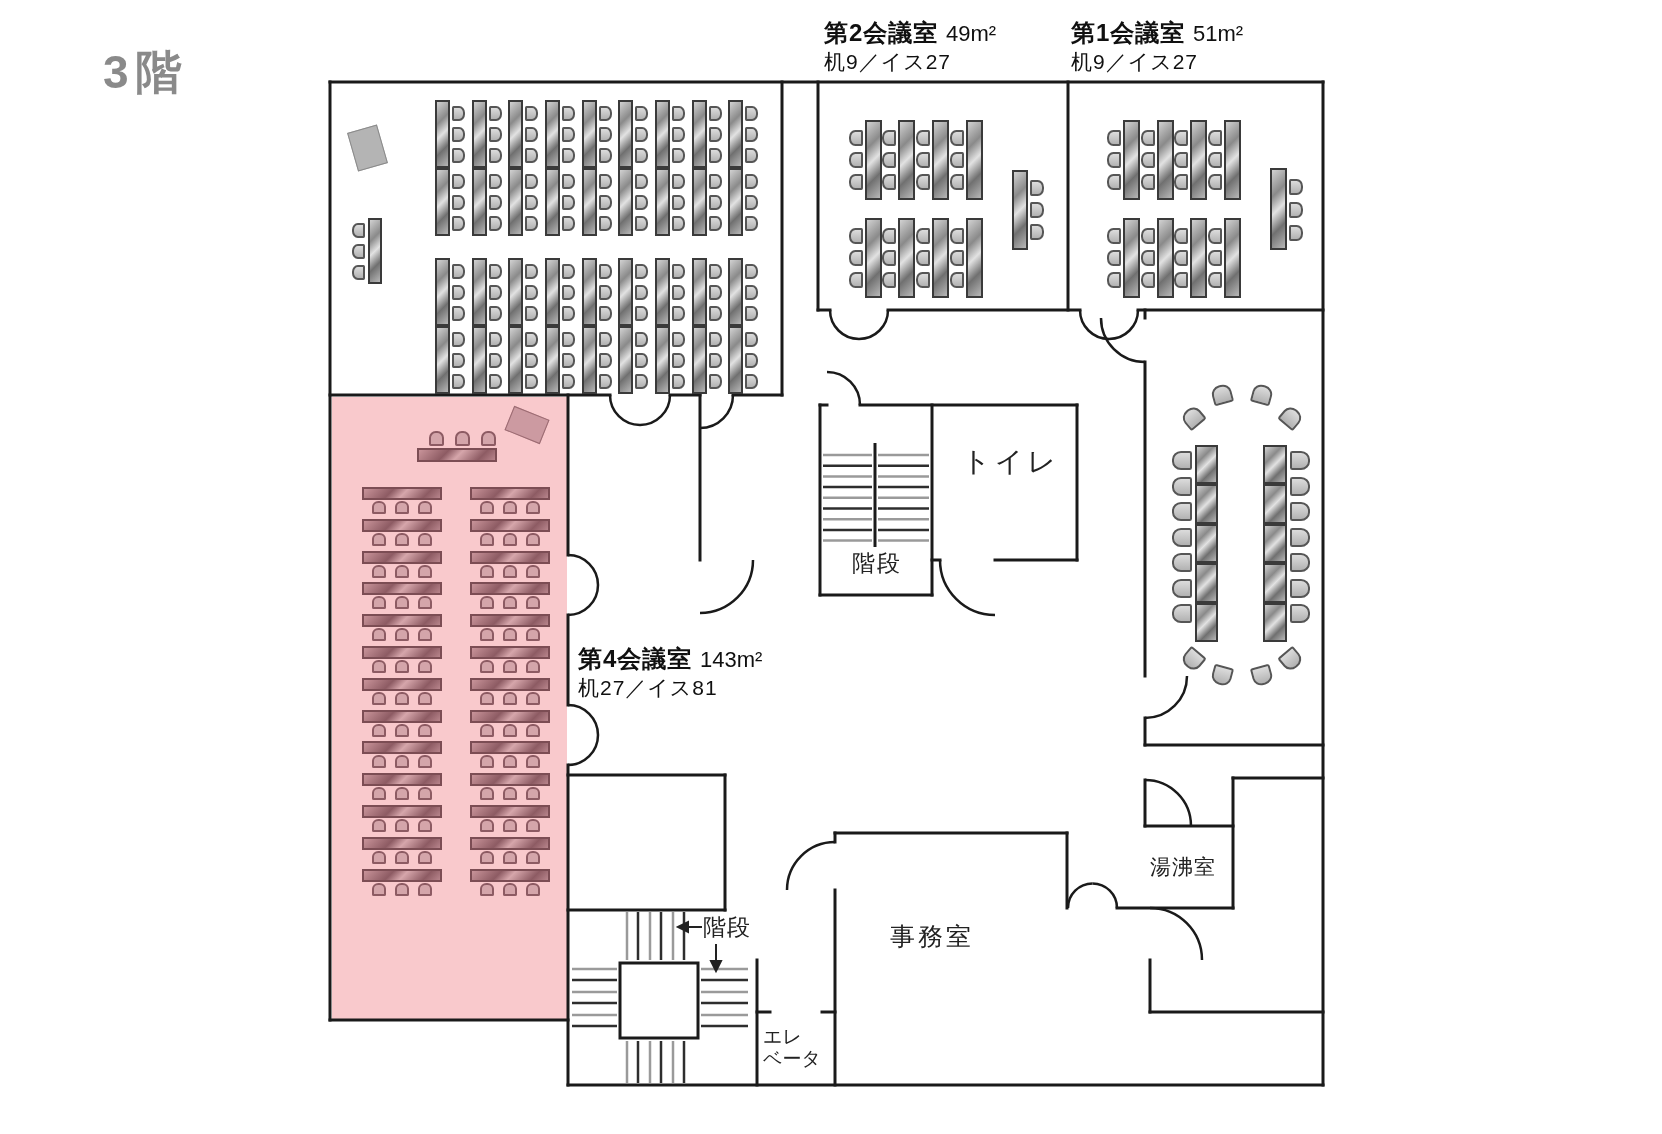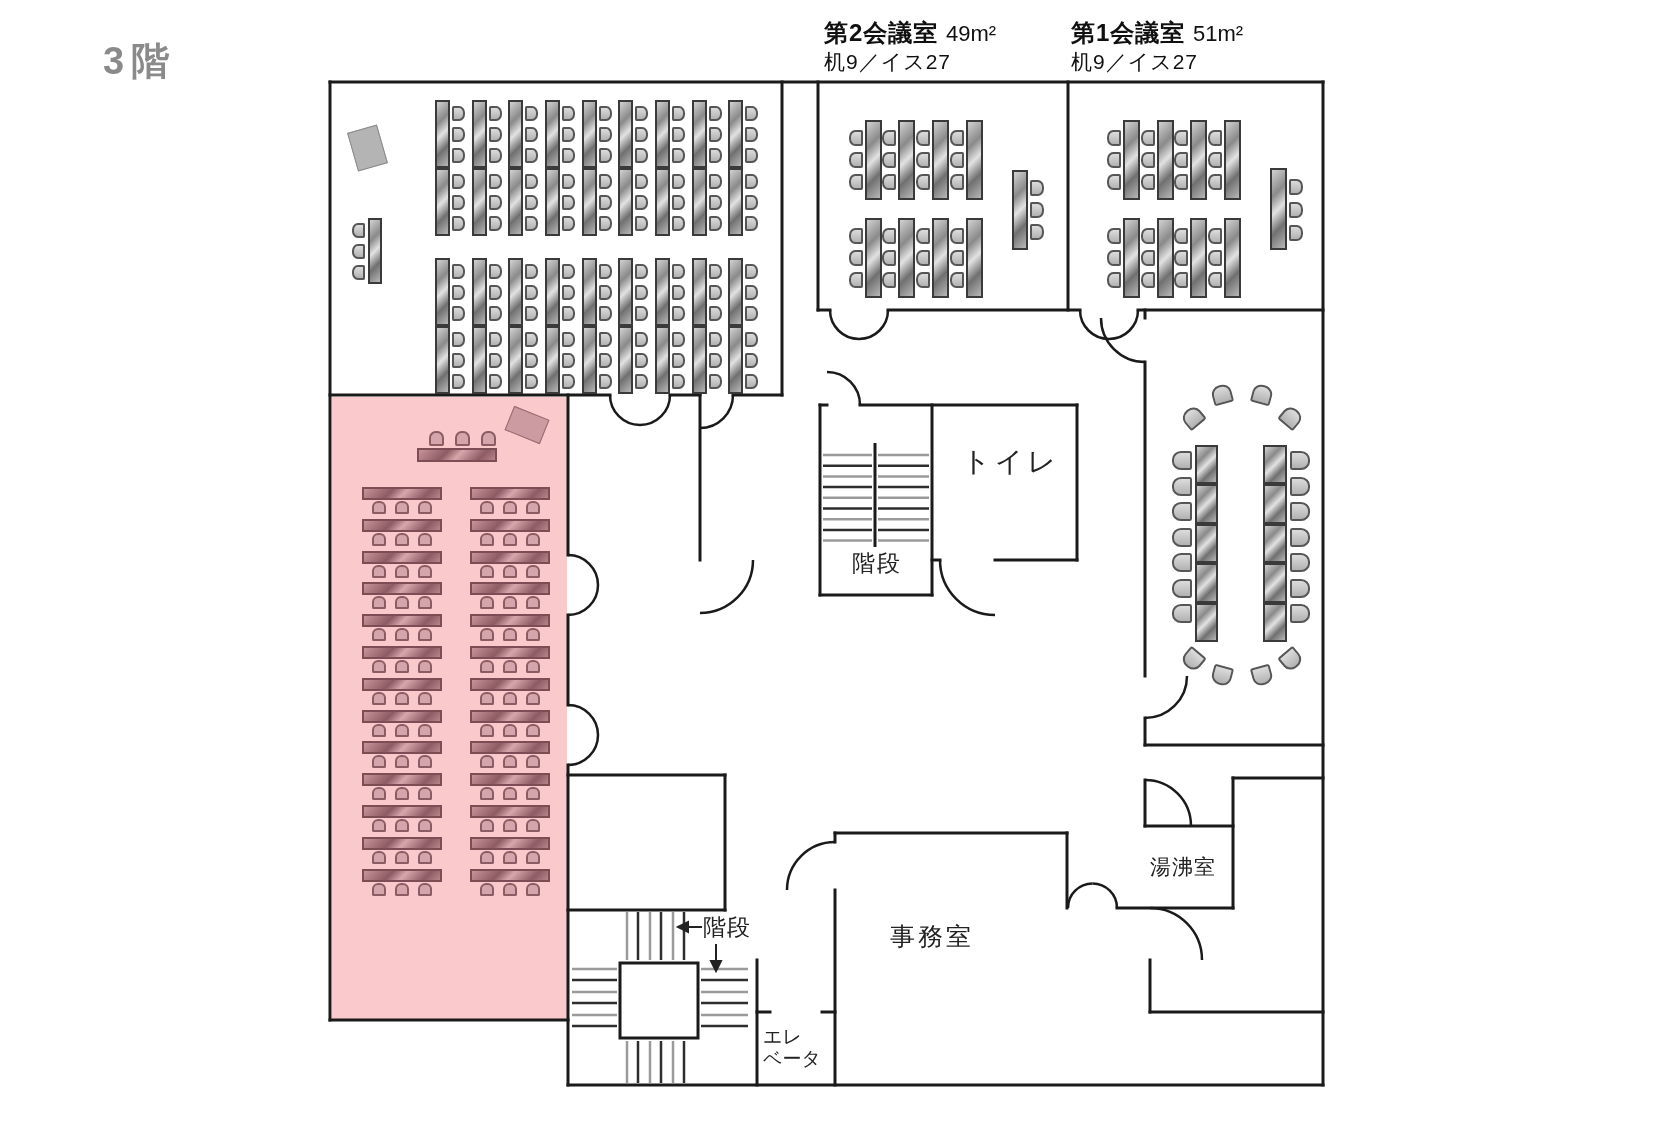--- a/index.html
+++ b/index.html
@@ -11,21 +11,21 @@
   
   .tbl-g{position:absolute;background:linear-gradient(135deg,#d2d2d2 0%,#8a8a8a 30%,#e2e2e2 50%,#707070 72%,#b8b8b8 100%);border:2px solid #3a3a3a;box-sizing:border-box;}
   .chr-g{position:absolute;background:linear-gradient(180deg,#dcdcdc,#b2b2b2);border:2px solid #565656;box-sizing:border-box;}
   .pod-g{position:absolute;background:#b4b4b4;border:1px solid #8a8a8a;box-sizing:border-box;}
   .tbl-p{position:absolute;background:linear-gradient(135deg,#c9949a 0%,#8d5b63 35%,#d6a6ab 52%,#8d5b63 80%,#b8858c 100%);border:2px solid #7c4d54;box-sizing:border-box;}
   .chr-p{position:absolute;background:#d4a5aa;border:2px solid #8d5b63;box-sizing:border-box;}
   .pod-p{position:absolute;background:#cc9aa1;border:1px solid #9c6b72;box-sizing:border-box;}
 
   .room4-bg{background:var(--pink,#F9C9CC);}
 
-  .floor-title{font-size:38px;font-weight:700;color:var(--titlegray,#8A8A8A);letter-spacing:7px;}
+  .floor-title{font-size:46px;font-weight:700;color:var(--titlegray,#8A8A8A);letter-spacing:7px;margin-top:6px;}
 
   .room-label{color:#101010;white-space:nowrap;}
   .room-label .rl1{font-size:24px;font-weight:700;letter-spacing:1px;line-height:1.1;}
   .room-label .rl1 .area{font-weight:400;font-size:22px;letter-spacing:0;}
   .room-label .rl2{font-size:21px;font-weight:400;margin-top:2px;letter-spacing:1px;}
   .room-label.right{text-align:right;}
 
   .fac-label{color:#222;white-space:nowrap;}
 </style>
 </head>
@@ -172,20 +172,25 @@
       <span class="area">49m²</span></div>
     <div class="rl2">机9／イス27</div>
   </div>
 
   <div class="room-label" style="left:1071px;top:20px;">
     <div class="rl1"><span>第1会議室</span>
       <span class="area">51m²</span></div>
     <div class="rl2">机9／イス27</div>
   </div>
 
+  <div class="room-label" style="left:578px;top:646px;">
+    <div class="rl1"><span>第4会議室</span>
+      <span class="area">143m²</span></div>
+    <div class="rl2">机27／イス81</div>
+  </div>
 
 
   <div class="fac-label" style="left:962px;top:443px;font-size:28px;letter-spacing:4px;">トイレ</div>
   <div class="fac-label" style="left:852px;top:548px;font-size:23px;letter-spacing:2px;">階段</div>
   <div class="fac-label" style="left:703px;top:912px;font-size:23px;letter-spacing:1px;">階段</div>
   <div class="fac-label" style="left:890px;top:920px;font-size:25px;letter-spacing:3px;">事務室</div>
   <div class="fac-label" style="left:1150px;top:853px;font-size:21px;letter-spacing:1px;">湯沸室</div>
   <div class="fac-label" style="left:763px;top:1026px;font-size:19px;line-height:1.15;">
     <div>エレ</div>
     <div>ベータ</div>

